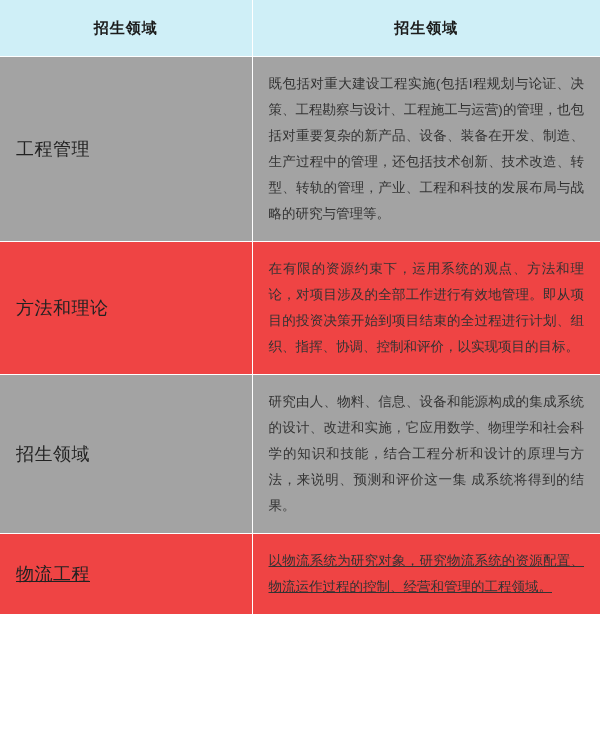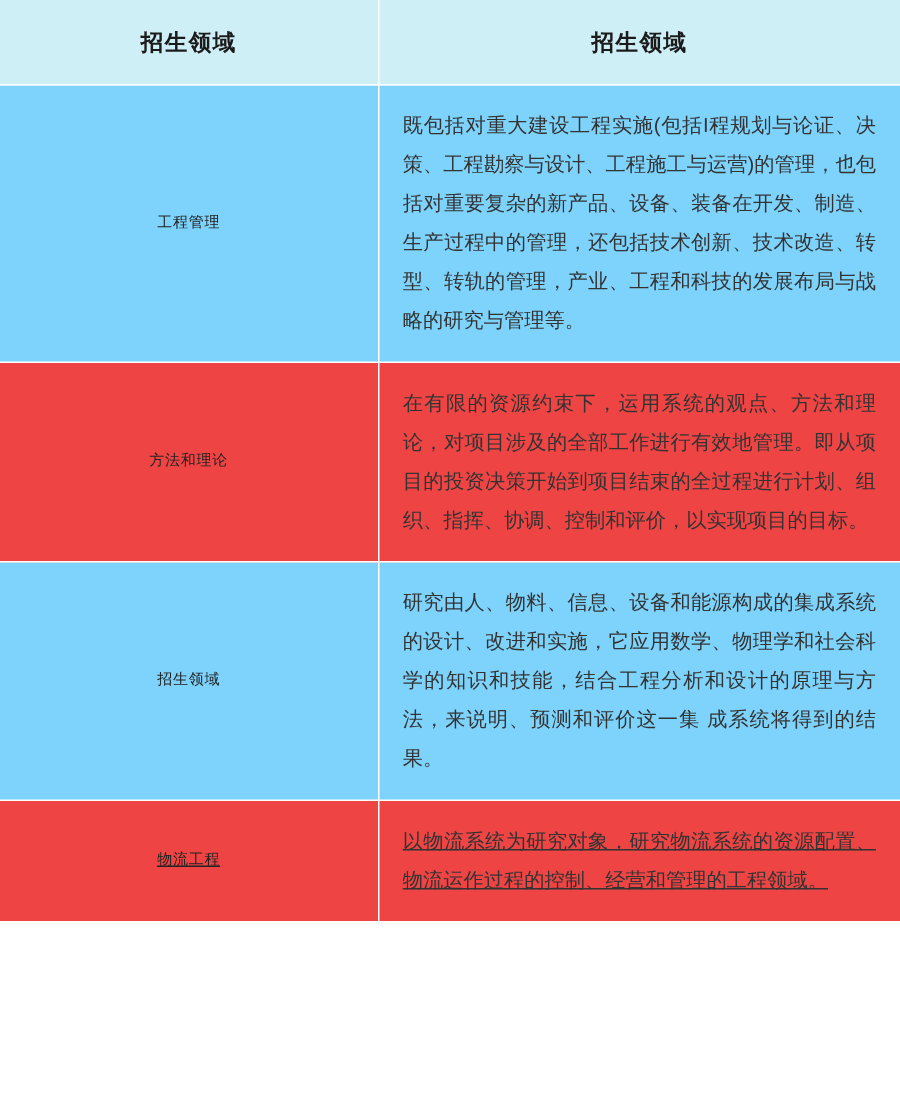--- a/index.html
+++ b/index.html
@@ -47,29 +47,28 @@
     border-right: none;
     border-top: none;
   }
 
   tbody td {
     font-size: 13.5px;
     line-height: 26px;
     vertical-align: middle;
     padding: 14px 16px;
     border: 1px solid #ffffff;
-    background: #7dd3fc;
+    background: #a3a3a3;
   }
   tbody tr.row-alt td {
     background: #ef4444;
   }
   tbody td.cell-field {
-    text-align: center;
     border-left: none;
-    font-size: 10px;
+    font-size: 18px;
     color: #222222;
     letter-spacing: 0.5px;
   }
   tbody td.cell-desc {
     text-align: left;
     border-right: none;
     color: #333333;
     text-align: justify;
     text-justify: inter-ideograph;
   }

